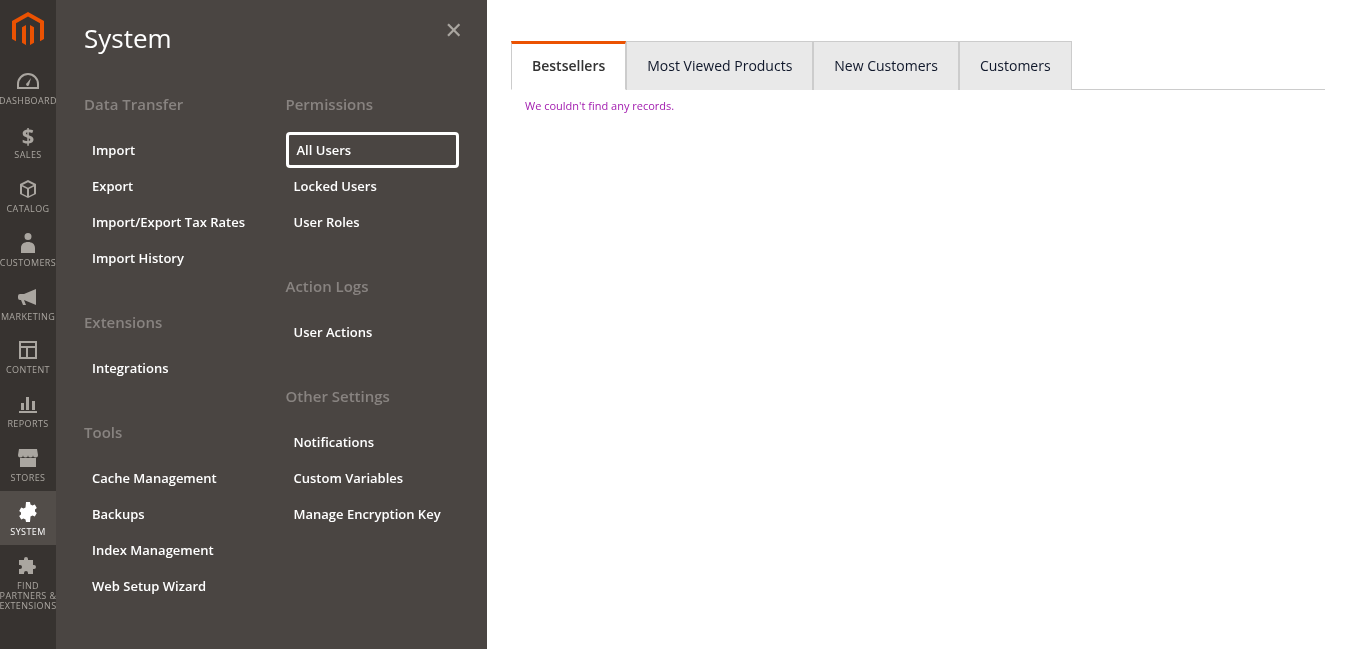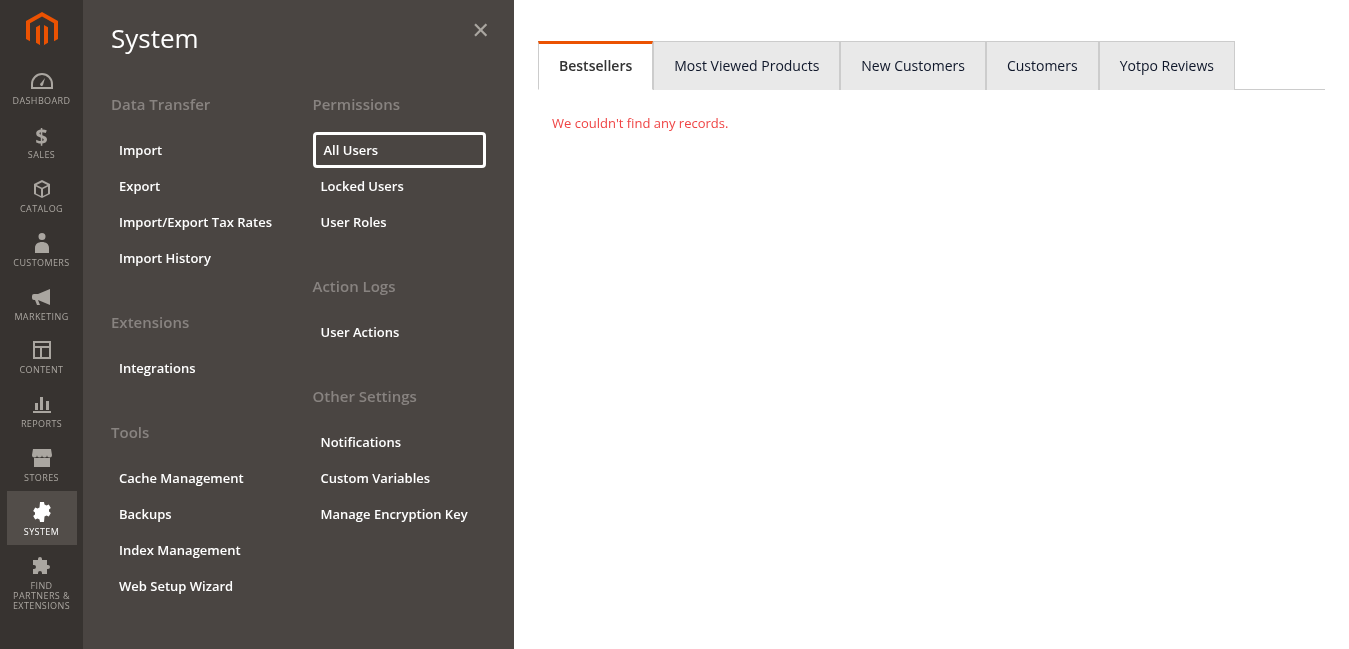--- a/index.html
+++ b/index.html
@@ -1,18 +1,18 @@
 <!DOCTYPE html>
 <html><head>
 <meta charset="utf-8">
 <style>
 * { margin: 0; padding: 0; box-sizing: border-box; font-family: 'Open Sans', Arial, sans-serif; }
 body { background: #fff; width: 1349px; height: 649px; overflow: hidden; display: flex; }
 
-.sidebar { width: 83px; background: #373330; display: flex; flex-direction: column; align-items: center; }
+.sidebar { width: 56px; background: #373330; display: flex; flex-direction: column; align-items: center; }
 .logo { width: 70px; height: 60px; display: flex; align-items: center; justify-content: center; }
 .logo-icon { width: 32px; height: 36px; }
 .nav-item { width: 70px; padding: 10px 4px 8px; display: flex; flex-direction: column; align-items: center; color: #aaa6a0; cursor: pointer; text-align: center; }
 .nav-item.active { background: #524d49; color: #fff; }
 .nav-item .icon { font-size: 20px; margin-bottom: 4px; display: flex; align-items: center; justify-content: center; height: 22px; }
 .nav-item .label { font-size: 9px; letter-spacing: 0.4px; line-height: 1.1; text-transform: uppercase; }
 
 .flyout { width: 431px; background: #4a4542; color: #fff; padding: 20px 28px 28px; position: relative; }
 .flyout-title { font-size: 26px; font-weight: 400; color: #fff; margin-bottom: 38px; }
 .flyout-close { position: absolute; top: 14px; right: 24px; color: #aaa6a0; font-size: 22px; cursor: pointer; }
@@ -20,21 +20,21 @@
 .flyout-col { flex: 1; }
 .flyout-section { margin-bottom: 36px; }
 .flyout-section-title { color: #888380; font-size: 15px; font-weight: 600; margin-bottom: 18px; }
 .flyout-link { display: block; color: #fff; font-size: 13px; font-weight: 600; padding: 9px 8px; cursor: pointer; border-radius: 2px; }
 .flyout-link.highlighted { border: 3px solid #ffffff; border-radius: 4px; padding: 6px 8px; }
 
 .main { flex: 1; padding: 40px 24px 24px; background: #fff; }
 .tabs { display: flex; border-bottom: 1px solid #ccc; }
 .tab { padding: 14px 20px; background: #e9e9e9; border: 1px solid #ccc; border-bottom: none; color: #0f172a; font-size: 14px; cursor: pointer; position: relative; top: 1px; }
 .tab.active { background: #fff; color: #333; font-weight: 600; border-top: 3px solid #eb5202; padding-top: 12px; border-bottom: 1px solid #fff; }
-.tab-content { padding: 24px 14px; color: #ef4444; font-size: 13px; }
+.tab-content { padding: 8px 14px; color: #a21caf; font-size: 11px; }
 </style>
 </head>
 <body>
 
 <div class="sidebar">
   <div class="logo">
     <svg class="logo-icon" viewBox="0 0 32 36">
       <path fill="#eb5202" d="M16 0 L32 9 L32 27 L28 29.3 L28 11.3 L16 4.5 L4 11.3 L4 29.3 L0 27 L0 9 Z M14 13 L14 33 L16 34.2 L18 33 L18 13 L22 15.3 L22 30.7 L16 34.2 L10 30.7 L10 15.3 Z"></path>
     </svg>
   </div>
@@ -160,18 +160,17 @@
       </div>
     </div>
 </div>
 
 <div class="main">
   <div class="tabs">
       <div class="tab active">Bestsellers</div>
       <div class="tab">Most Viewed Products</div>
       <div class="tab">New Customers</div>
       <div class="tab">Customers</div>
-      <div class="tab">Yotpo Reviews</div>
     </div>
   <div class="tab-content">
     <span>We couldn't find any records.</span>
   </div>
 </div>
 
 </body></html>

